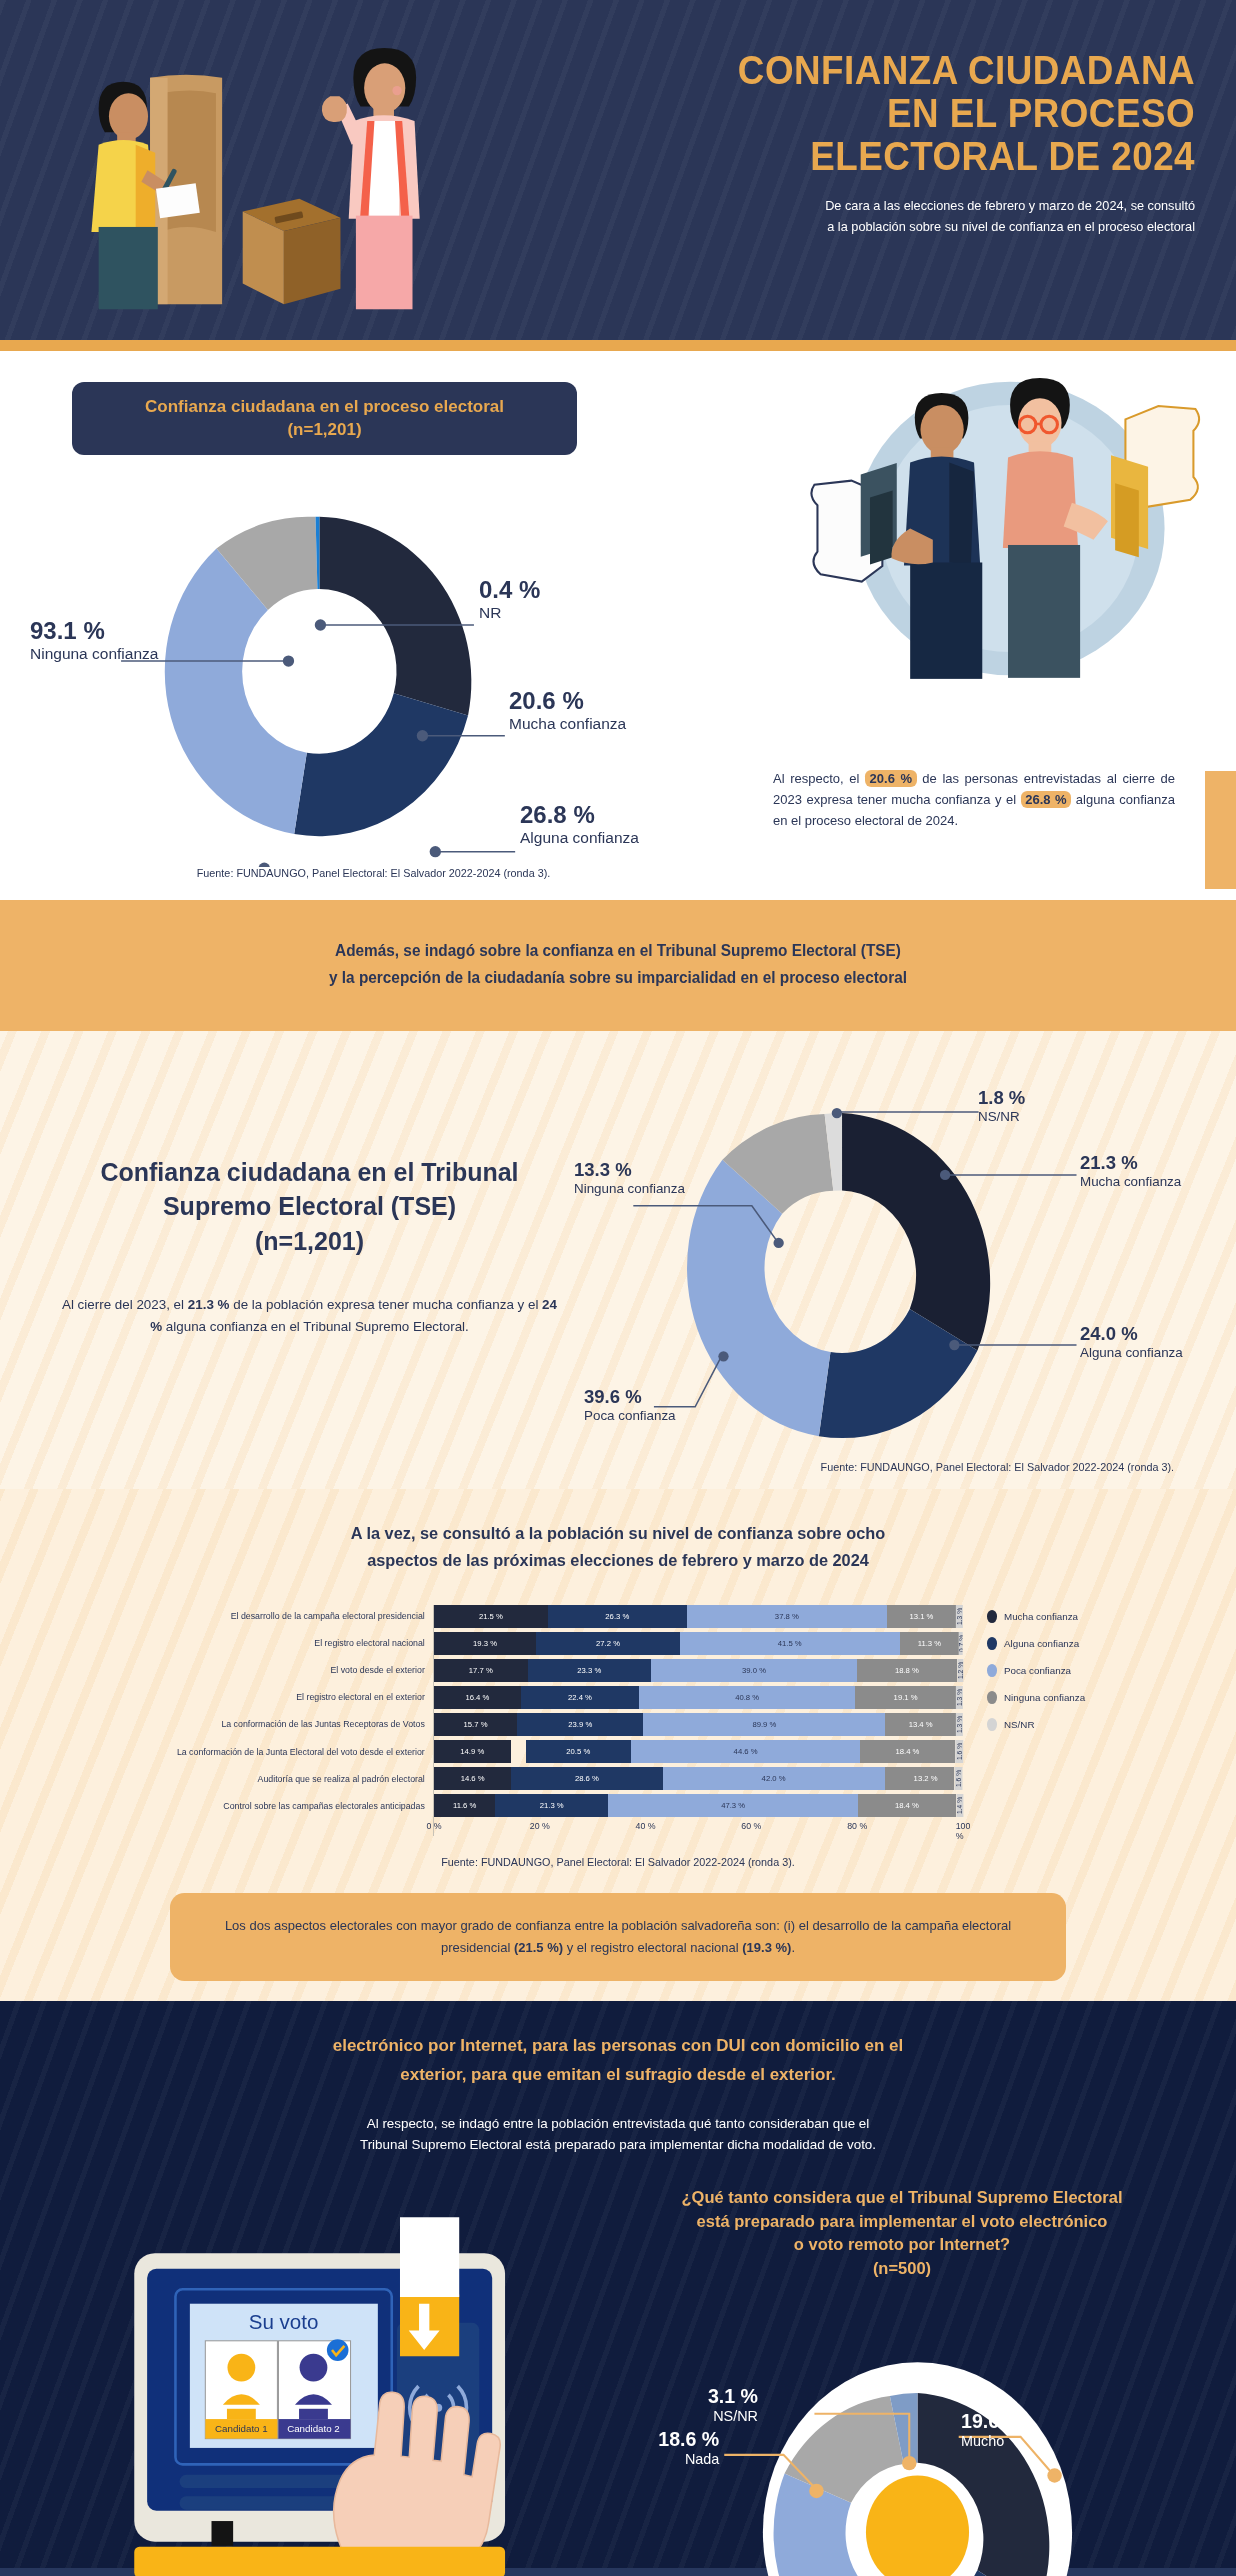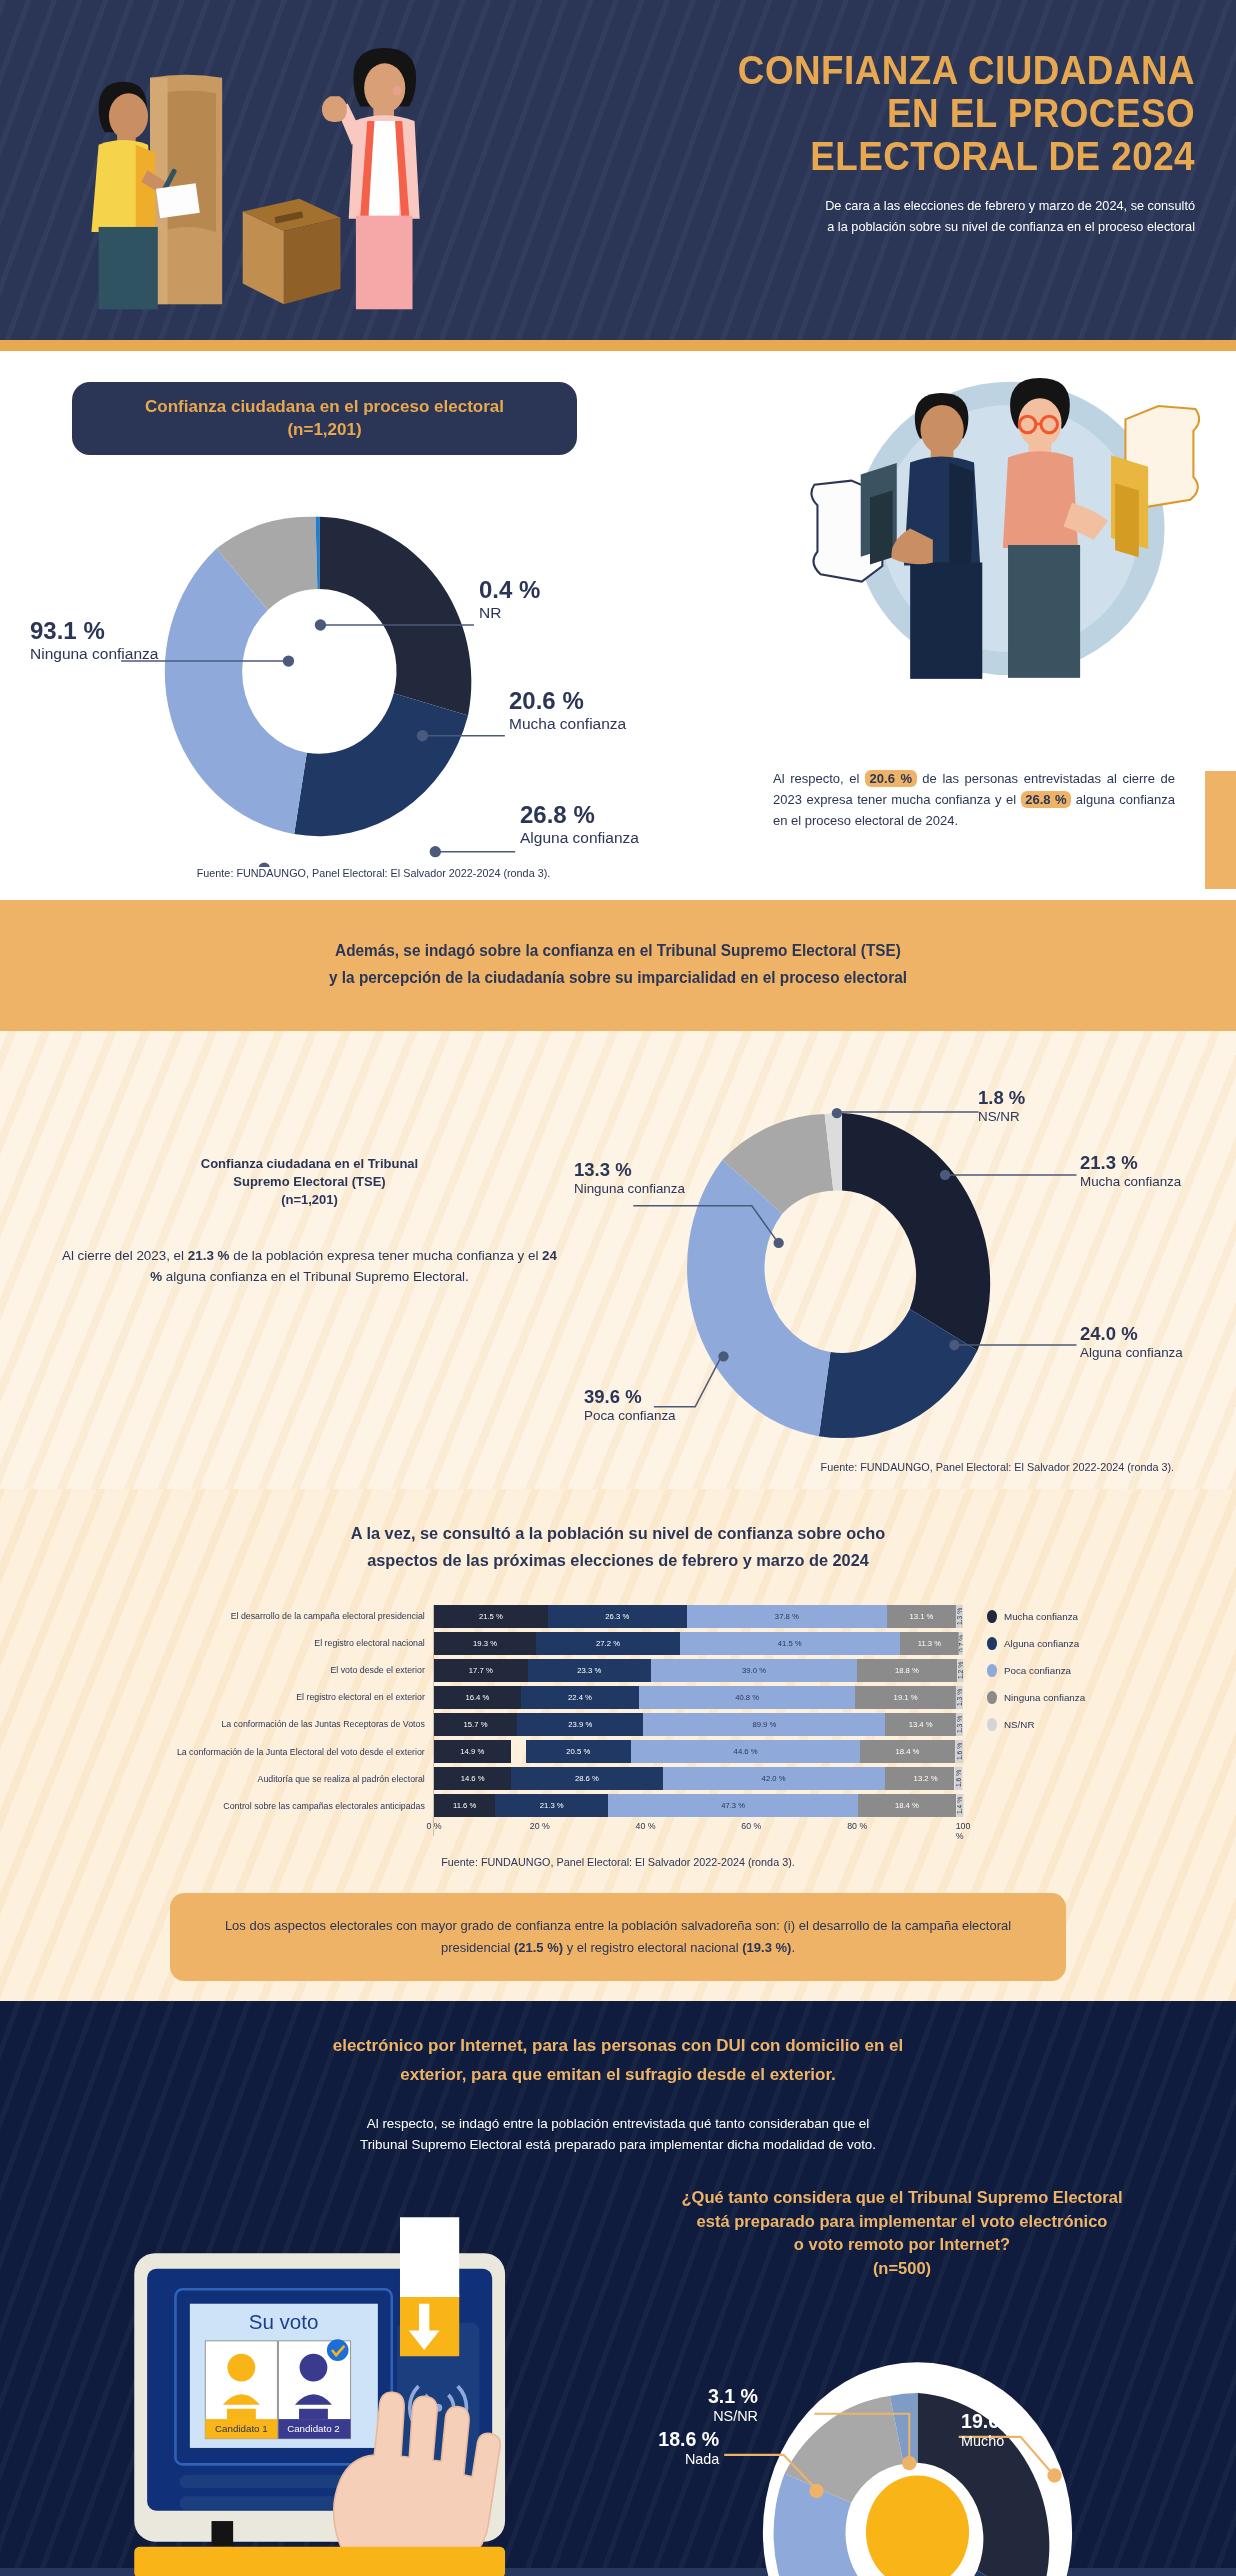--- a/index.html
+++ b/index.html
@@ -28,21 +28,21 @@
 
   
   .hero-ill { position:absolute; left:20.6px; top:15.5px; width:464px; height:319px; }
 
   .gold-bar { height:11.3px; background:#e8a84f; }
 
   
   .sec1 { position:relative; background:#ffffff; padding:15.5px 0 20.6px; }
   .chip-title {
     background:#2b3657; color:#e8a84f; font-weight:bold; font-size:17px;
-    line-height:1.35; text-align:center; border-radius:18px;
+    line-height:1.35; text-align:center; border-radius:12px;
     padding:13.4px 15.5px; width:505px; margin:15.5px 0 0 72px;
   }
   .donut-wrap1 { position:relative; width:747px; height:412px; }
   .src { font-size:10.8px; color:#2b3657; text-align:center; }
 
   .callout {
     position:absolute; left:773px; top:417px; width:402px;
     color:#2b3657; font-size:13px; line-height:1.62; text-align:justify;
   }
   .hl { background:#eeb367; border-radius:6.2px; padding:1px 4.6px; font-weight:bold; }
@@ -61,21 +61,21 @@
   }
 
   
   .sec2 {
     position:relative; padding:46px 0 15.5px;
     background:
       repeating-linear-gradient(-68deg, rgba(238,179,103,0.13) 0 8.2px, rgba(255,255,255,0) 8.2px 31px),
       #fdf4e6;
   }
   .sec2-left { position:absolute; left:57px; top:124px; width:505px; text-align:center; }
-  .sec2-title { font-size:13px; font-weight:bold; color:#2b3657; line-height:1.38; }
+  .sec2-title { font-size:25px; font-weight:bold; color:#2b3657; line-height:1.38; }
   .sec2-body { margin-top:36px; font-size:13.4px; color:#2b3657; line-height:1.62; }
   .donut-wrap2 { position:relative; margin-left:556px; width:670px; height:381px; }
   .src2 { text-align:right; padding-right:62px; font-size:10.8px; color:#2b3657; margin-top:3.1px;}
 
   
   .sec3 {
     background:
       repeating-linear-gradient(-68deg, rgba(238,179,103,0.13) 0 8.2px, rgba(255,255,255,0) 8.2px 31px),
       #fdf0dd;
     padding:31px 0 20.6px; position:relative;

